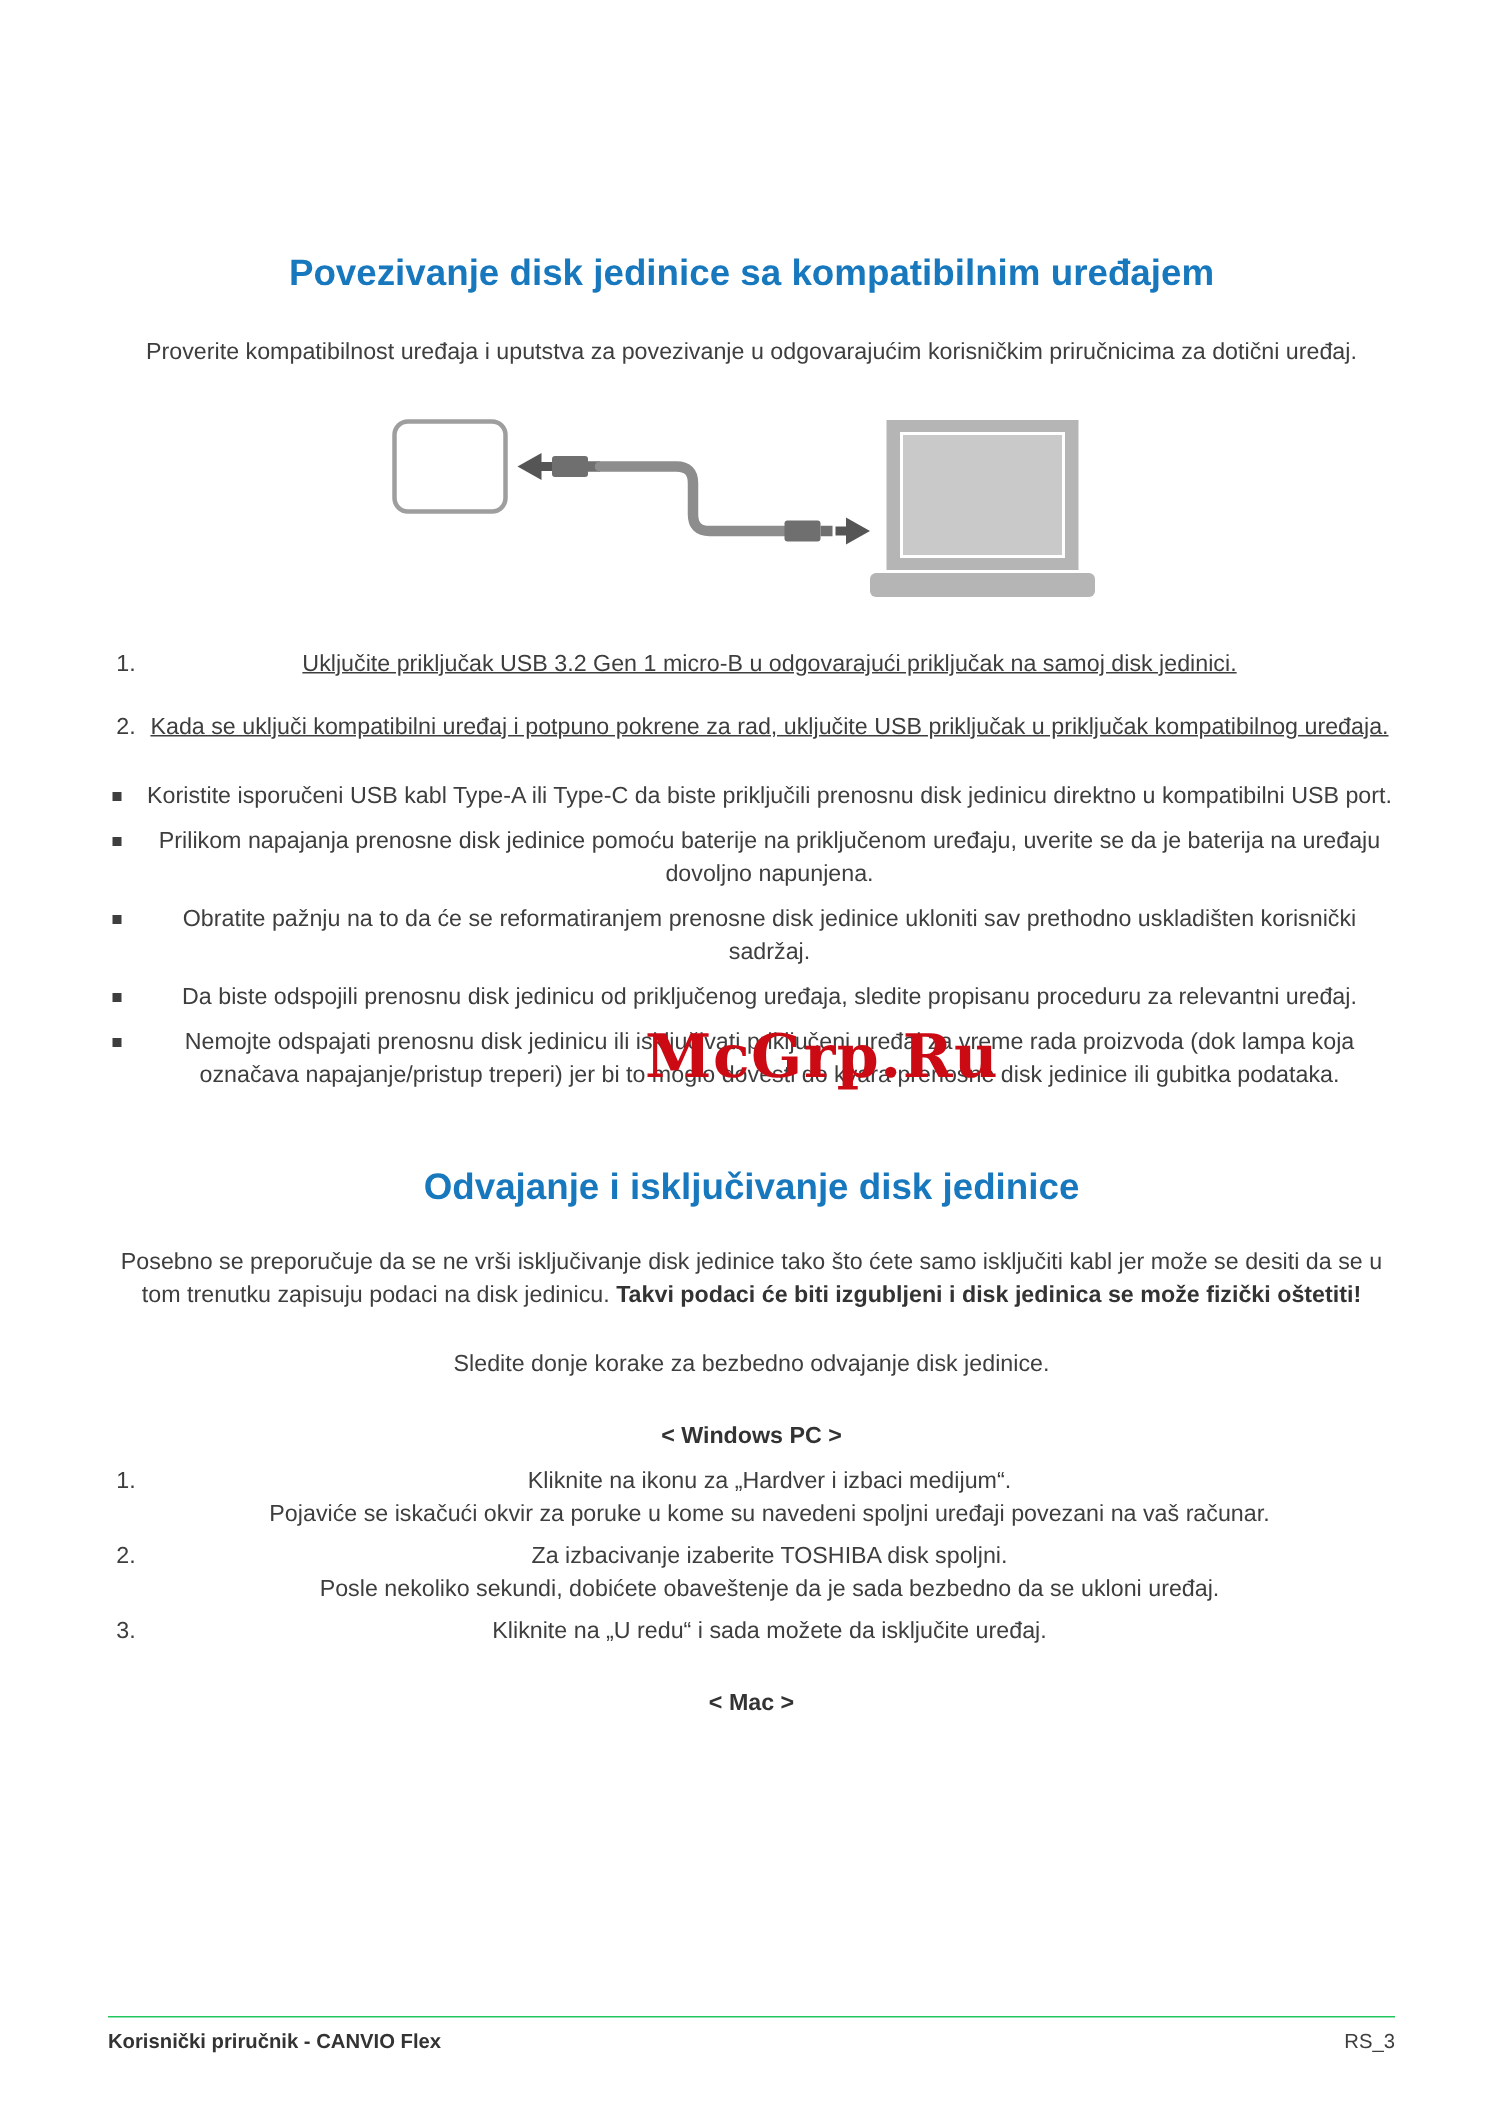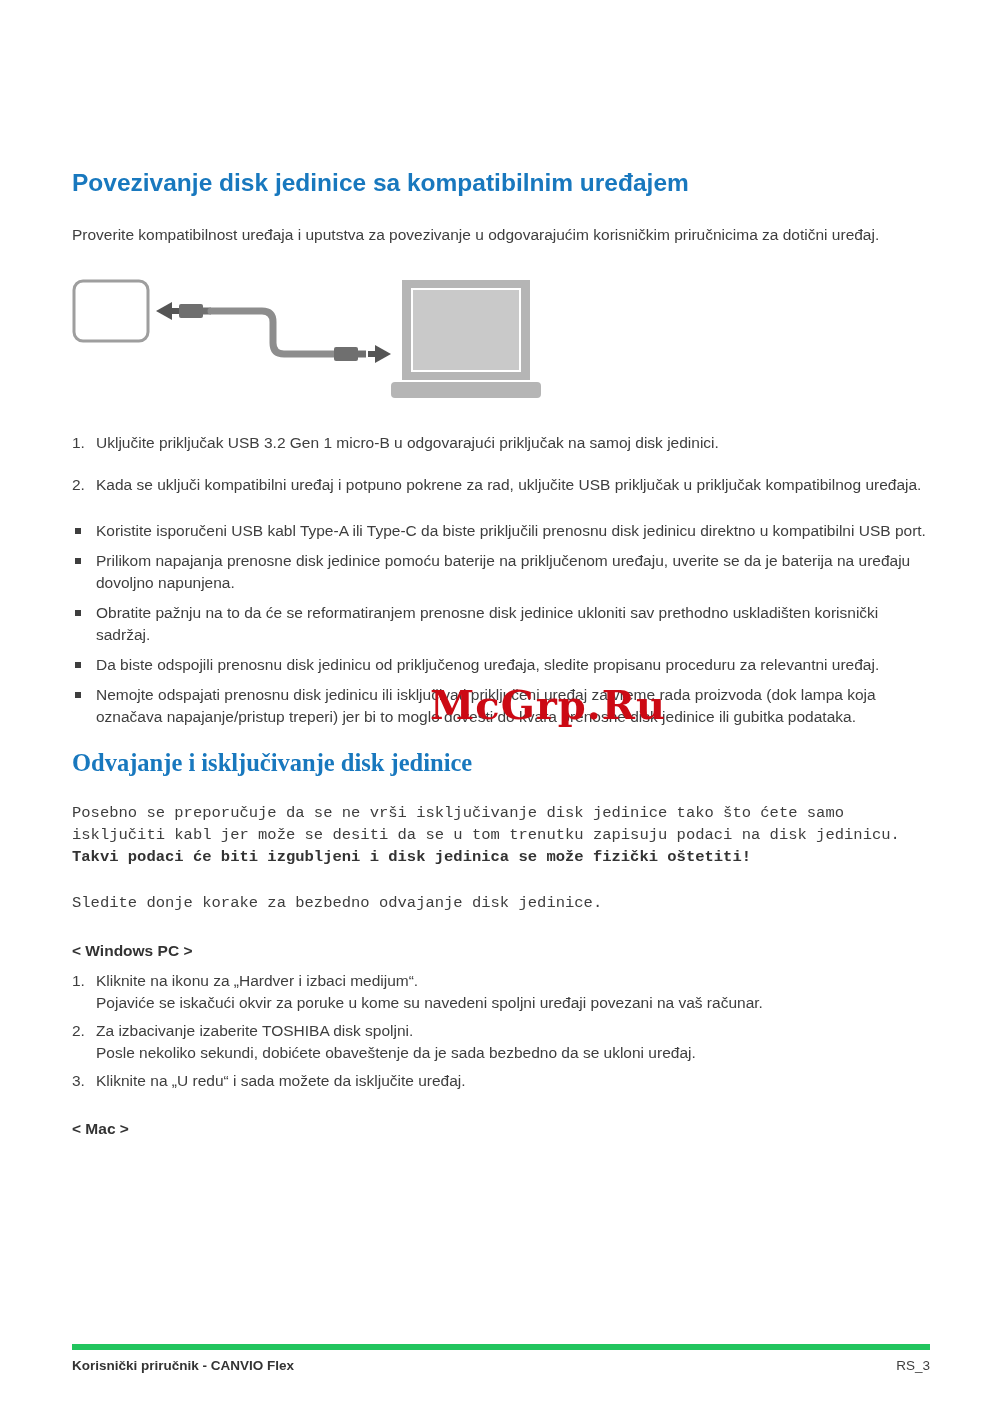--- a/index.html
+++ b/index.html
@@ -13,58 +13,59 @@
     overflow: hidden;
   }
   .content {
     position: absolute;
     left: 72px;
     top: 0;
     width: 858px;
     padding-top: 168px;
     font-size: 15.5px;
     line-height: 22px;
+    text-align: center;
   }
   .section-title {
     color: #1878be;
     font-size: 24.5px;
     line-height: 30px;
     font-weight: bold;
     margin: 0;
   }
   .intro { margin: 26px 0 0 0; }
 
   .illustration { margin-top: 32px; height: 124px; }
 
   .num-list { margin-top: 30px; }
   .num-item { display: flex; margin-bottom: 20px; }
   .num-item .num { width: 24px; flex: 0 0 24px; }
-  .num-item .num-text { flex: 1; }
+  .num-item .num-text { flex: 1; text-decoration: underline; }
   .num-body { flex: 1; }
 
   .bullet-list { margin-top: 24px; }
   .bullet-item { display: flex; margin-bottom: 8px; }
   .bullet-marker {
     flex: 0 0 24px;
     width: 24px;
     position: relative;
   }
   .bullet-marker::after {
     content: "";
     position: absolute;
     left: 3px;
     top: 8px;
     width: 6px;
     height: 6px;
     background: #3e3e3e;
   }
   .bullet-text { flex: 1; }
 
-  .section2-title { margin-top: 20px; font-family: Liberation Serif, serif; }
-  .para { margin: 24px 0 0 0; font-family: Liberation Mono, monospace; }
+  .section2-title { margin-top: 49px; }
+  .para { margin: 24px 0 0 0; }
   .para .bold-part { font-weight: bold; color: #333333; }
 
   .sub-heading {
     margin-top: 26px;
     font-weight: bold;
     color: #333333;
   }
   .steps-detail { margin-top: 8px; }
   .steps-detail .num-item { margin-bottom: 6px; }
   .plain-line { margin: 4px 0 8px 0; }
@@ -80,21 +81,21 @@
     letter-spacing: 1px;
     z-index: 5;
     white-space: nowrap;
   }
 
   .footer {
     position: absolute;
     left: 72px;
     width: 858px;
     top: 1344px;
-    border-top: 6px solid #22c55e;
+    border-top: 1px solid #22c55e;
     padding-top: 8px;
     display: flex;
     justify-content: space-between;
     font-size: 13.5px;
     color: #333333;
   }
   .footer .footer-left { font-weight: bold; }
   .footer .footer-right { font-weight: normal; color: #3e3e3e; text-align: center; }
 </style>
 </head>

